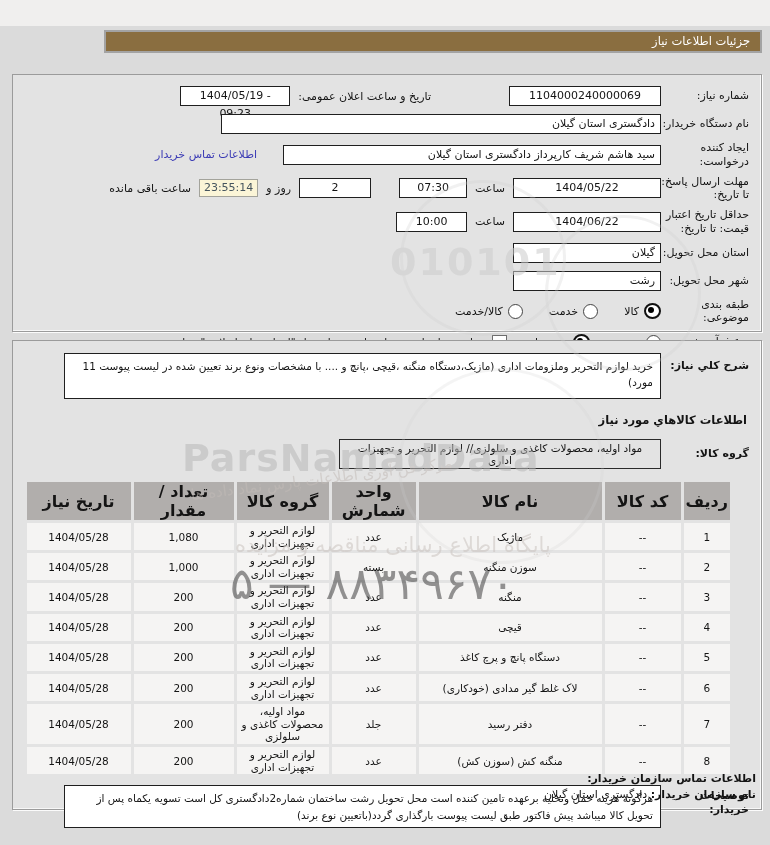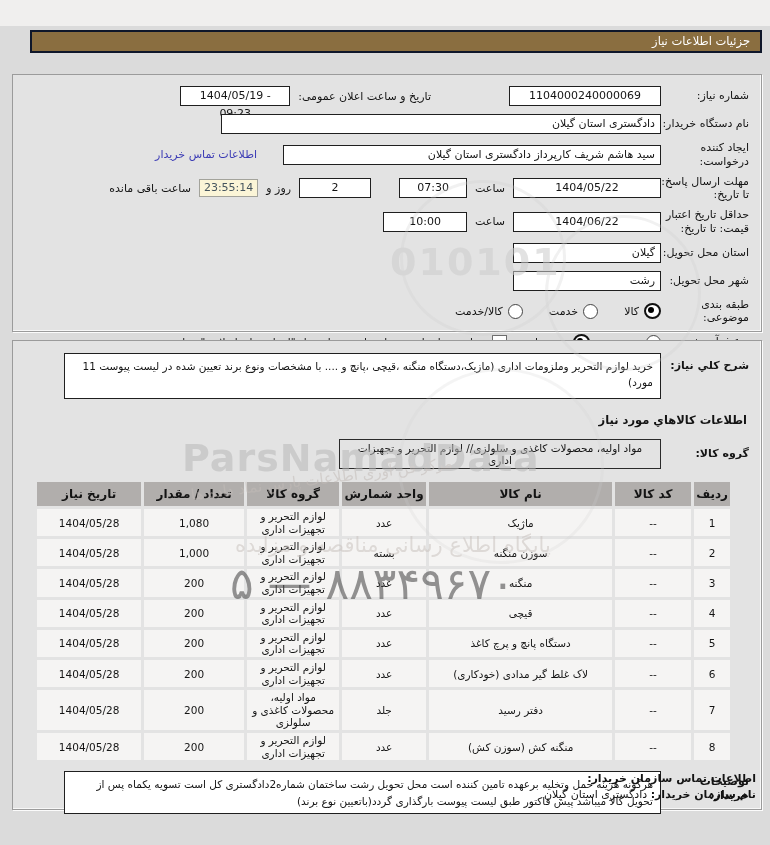--- a/index.html
+++ b/index.html
@@ -4,22 +4,22 @@
 <style>
   html,body{margin:0;padding:0;}
   body{
     width:770px;height:845px;position:relative;overflow:hidden;
     background:#dbdbdb;
     font-family:"DejaVu Sans",sans-serif;
     font-size:11px;color:#141414;direction:rtl;
   }
   .top-strip{position:absolute;top:0;left:0;width:770px;height:26px;background:#f0efee;}
   .title-bar{
-    position:absolute;top:30px;right:8px;width:732px;height:23px;
-    background:#8a6e40;border:2px solid #0f172a;box-sizing:border-box;
+    position:absolute;top:30px;right:8px;width:658px;height:23px;
+    background:#8a6e40;border:2px solid #a3a3a3;box-sizing:border-box;
     color:#fff;font-size:11.5px;line-height:19px;padding:0 10px;
   }
   .panel{
     position:absolute;right:8px;width:750px;box-sizing:border-box;
     background:#e3e3e3;border:1px solid #9b9b9b;
     box-shadow:inset -1px -1px 0 #f7f7f7, 1px 1px 0 #fbfbfb;
   }
   .panel1{top:74px;height:258px;padding:10px 12px 6px 10px;}
   .panel2{top:340px;height:470px;padding:10px 12px 6px 10px;}
   .frow{display:flex;align-items:center;margin-bottom:6px;min-height:22px;}
@@ -45,21 +45,21 @@
   .checkbox{width:13px;height:13px;background:#fff;border:1px solid #6d6d6d;display:inline-block;flex:0 0 13px;margin-left:6px;}
   .small{font-size:10.5px;}
   .textbox{
     background:#fff;border:1px solid #1f1f1f;box-sizing:border-box;
     padding:4px 7px;font-size:10.5px;line-height:1.55;text-align:right;
   }
   .sec-head{font-weight:bold;font-size:11.5px;margin:14px 2px 0 0;}
   .group-box{border:1px solid #2a2a2a;padding:2px 6px;font-size:10.5px;text-align:center;width:322px;box-sizing:border-box;}
   table.items{border-collapse:separate;border-spacing:3px;margin:10px 16px 0 0;table-layout:fixed;}
   table.items th{
-    background:#b1aeac;font-weight:bold;font-size:12px;height:24px;padding:0 2px;
+    background:#b1aeac;font-weight:bold;font-size:16px;height:24px;padding:0 2px;
   }
   table.items td{
     background:#f5f4f3;font-size:10.5px;text-align:center;padding:1px 3px;height:25px;
   }
   td.grp{font-size:9.5px;line-height:1.2;margin-left:24px;}
   .c-row{width:26px;} .c-code{width:76px;} .c-name{width:183px;} .c-unit{width:84px;}
   .c-grp{width:92px;} .c-qty{width:100px;} .c-date{width:104px;}
   .num{direction:ltr;unicode-bidi:embed;}
   .footer{position:absolute;top:772px;right:14px;width:742px;font-size:11px;}
   .footer .h{font-weight:bold;margin-bottom:3px;}
@@ -114,21 +114,21 @@
       <span class="inp gap28" style="width:72px;">2</span>
       <span class="gap8">روز و</span>
       <span class="yellow gap8">23:55:14</span>
       <span class="gap8">ساعت باقی مانده</span>
     </div>
 
     <div class="frow">
       <span class="lbl">حداقل تاریخ اعتبار قیمت: تا تاریخ:</span>
       <span class="inp" style="width:148px;">1404/06/22</span>
       <span class="gap8">ساعت</span>
-      <span class="inp gap8" style="width:84px;">10:00</span>
+      <span class="inp gap8" style="width:71px;">10:00</span>
     </div>
 
     <div class="frow">
       <span class="lbl">استان محل تحویل:</span>
       <span class="inp rt" style="width:148px;">گیلان</span>
     </div>
 
     <div class="frow">
       <span class="lbl">شهر محل تحویل:</span>
       <span class="inp rt" style="width:148px;">رشت</span>

